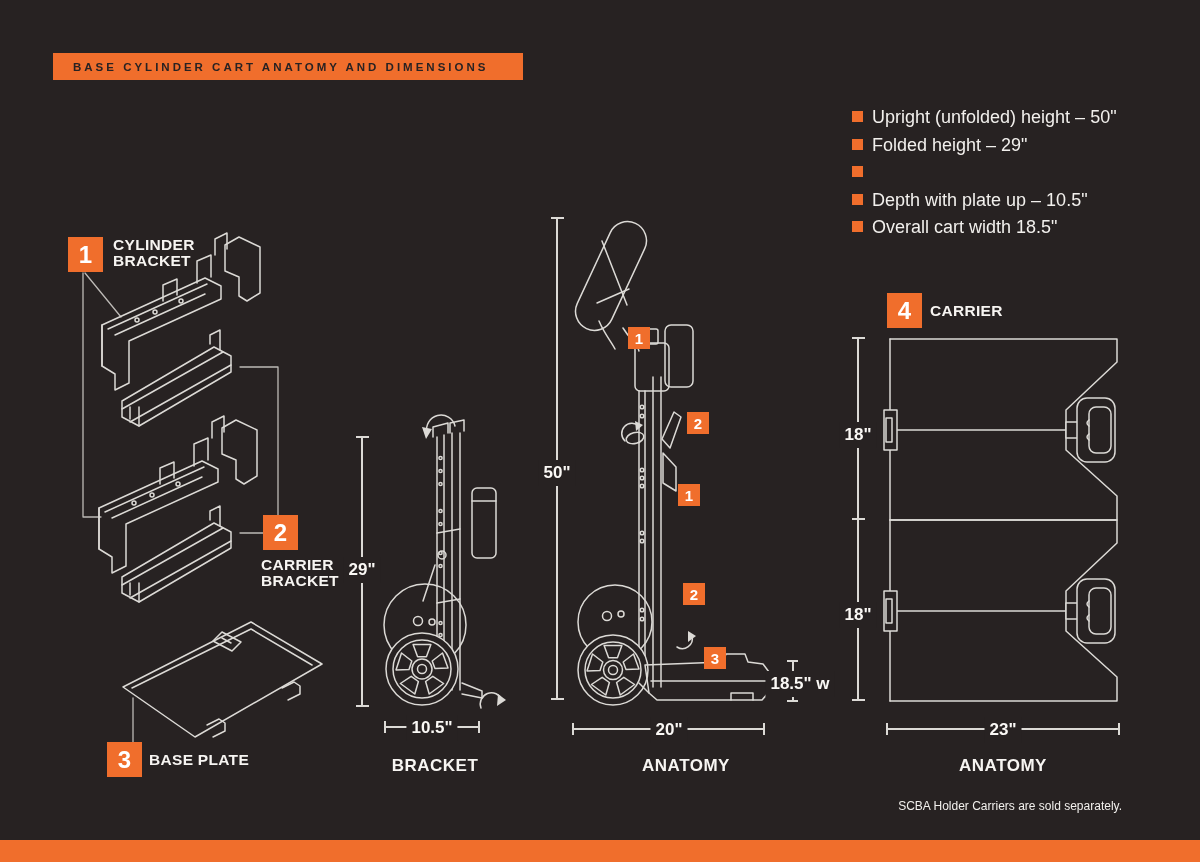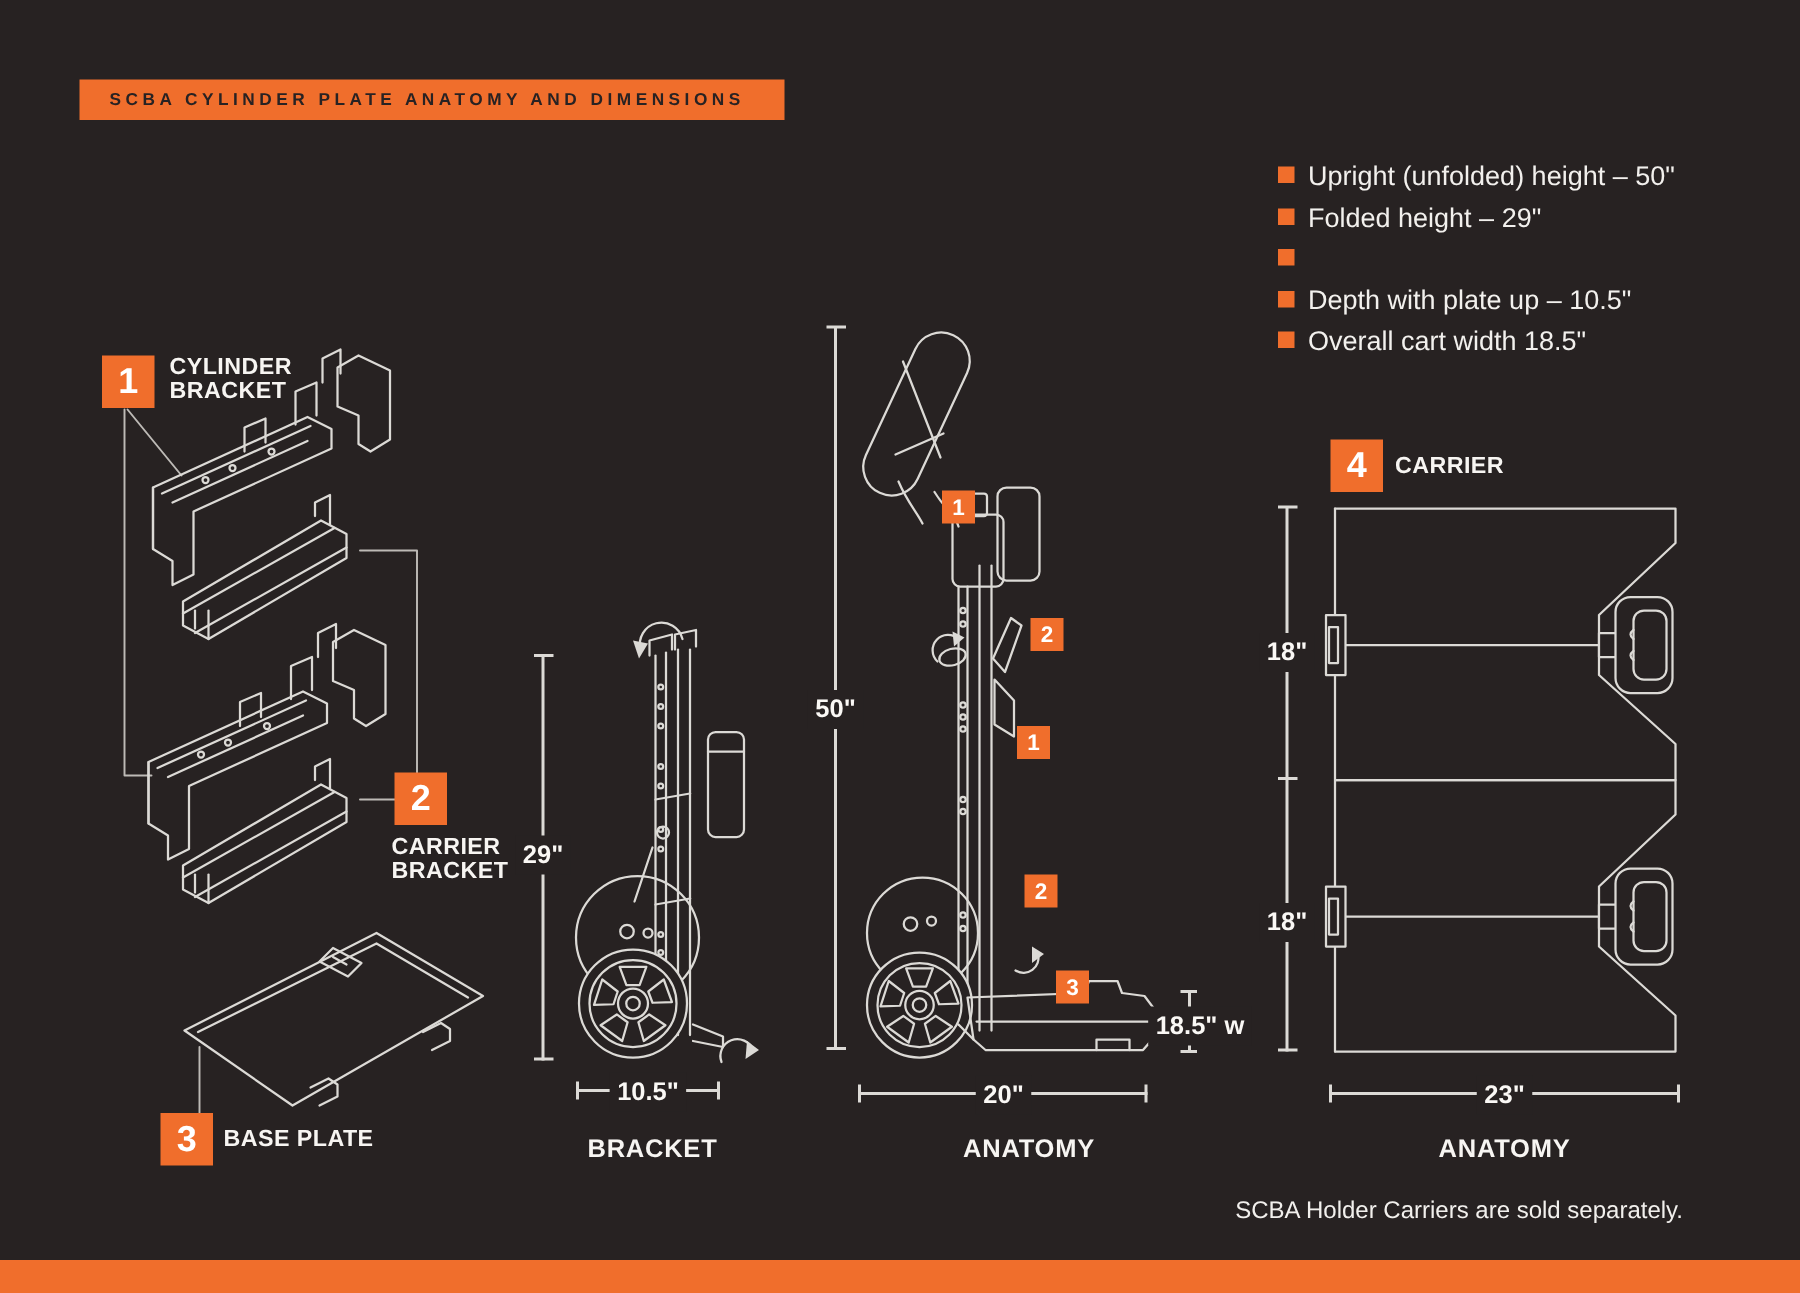--- a/index.html
+++ b/index.html
@@ -37,38 +37,38 @@
   .caption{color:#F7F5F2;font-weight:bold;font-size:17px;letter-spacing:.5px;
            transform:translateX(-50%);white-space:nowrap;}
   
   .dim-line-v{width:2px;background:#DCDAD6;}
   .dim-line-h{height:2px;background:#DCDAD6;}
   .tick-h{width:13px;height:2px;background:#DCDAD6;}
   .tick-v{width:2px;height:12px;background:#DCDAD6;}
   .dim-label{background:#272222;color:#FAF8F5;font-weight:bold;font-size:17px;
              padding:3px 5px;transform:translateX(-50%);white-space:nowrap;}
   
-  .footnote{left:822px;top:799px;width:300px;text-align:right;color:#F2F0ED;font-size:16px;}
+  .footnote{left:822px;top:799px;width:300px;text-align:right;color:#F2F0ED;font-size:12px;}
   .bottom-bar{left:0;top:840px;width:1200px;height:22px;background:#F06E2C;}
   
   svg.art{position:absolute;overflow:visible;}
   svg.art path, svg.art rect, svg.art circle, svg.art ellipse{
     fill:none;stroke:#DCDAD6;stroke-width:1.5;stroke-linecap:round;stroke-linejoin:round;
   }
   svg.art .mask{fill:#272222;}
   svg.art .fillarrow{fill:#DCDAD6;stroke:none;}
   svg.art .connector{stroke:#BDBAB6;stroke-width:1.3;}
 </style>
 </head>
 <body>
 
 <div class="stage">
 
   <div class="abs banner">
-    <span>SCBA CYLINDER PLATE ANATOMY AND DIMENSIONS</span>
+    <span>BASE CYLINDER CART ANATOMY AND DIMENSIONS</span>
   </div>
 
   <ul class="abs specs">
     <li>
         <span class="bullet"></span>
         <span class="txt">Upright (unfolded) height – 50"</span>
       </li>
     <li>
         <span class="bullet"></span>
         <span class="txt">Folded height – 29"</span>

